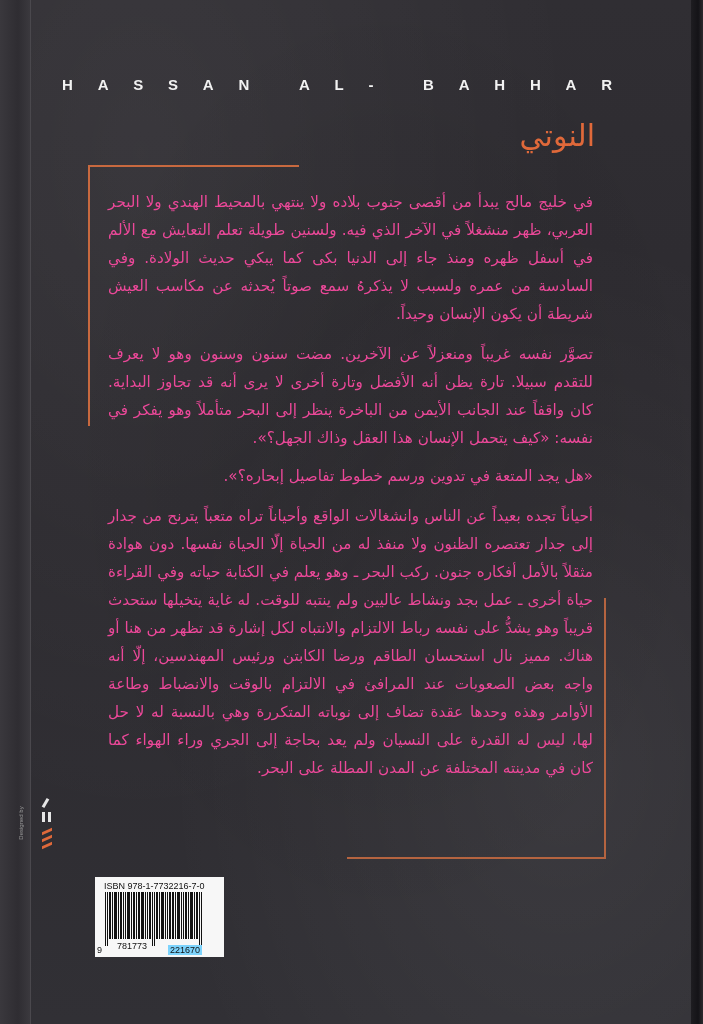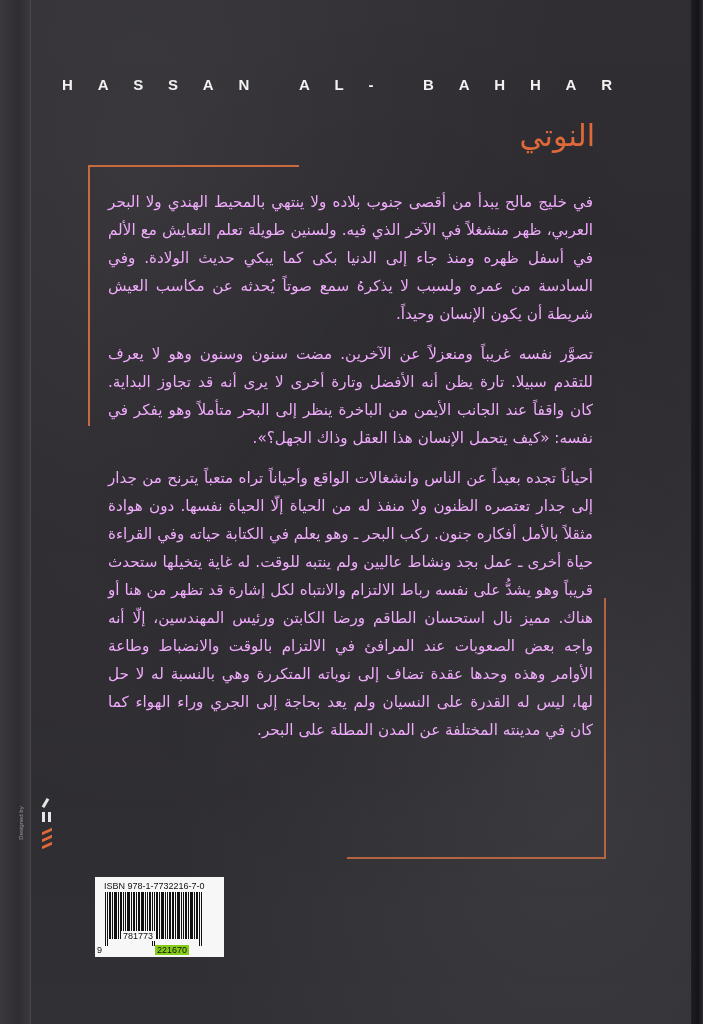--- a/index.html
+++ b/index.html
@@ -38,21 +38,21 @@
     font-family:"DejaVu Sans", sans-serif;
   }
   .frame-top { position:absolute; left:88px; top:165px; width:211px; height:2px; background:#c8693f; }
   .frame-left { position:absolute; left:88px; top:165px; width:2px; height:261px; background:#c8693f; }
   .frame-right { position:absolute; left:604px; top:598px; width:2px; height:261px; background:#b56440; }
   .frame-bottom { position:absolute; left:347px; top:857px; width:259px; height:2px; background:#b56440; }
 
   .body-text {
     position:absolute; left:108px; top:188px; width:485px;
     direction:rtl; text-align:justify; text-align-last:right;
-    color:#f0abfc; font-size:15.2px; line-height:28px;
+    color:#ec4899; font-size:15.2px; line-height:28px;
     font-family:"DejaVu Sans", sans-serif;
   }
   .body-text p { margin:0 0 12px 0; }
   .body-text p.quote { margin-top:-2px; margin-bottom:12px; text-align:right; }
 
   .designer {
     position:absolute; left:18px; top:790px; width:36px; height:80px;
   }
   .designer .label {
     position:absolute; left:-14px; top:30px; transform:rotate(-90deg);
@@ -73,22 +73,22 @@
     position:absolute; left:10px; top:15px; width:112px; height:50px;
     display:flex; align-items:flex-start;
   }
   .barcode .bars i { display:block; background:#111; height:47px; margin-right:1px; }
   .barcode .bars i.g { height:54px; }
   .barcode .digits {
     position:absolute; left:2px; bottom:2px; width:122px; height:11px;
     font-family:"Liberation Sans", sans-serif; font-size:9px; color:#111;
   }
   .barcode .digits .d0 { position:absolute; left:0; bottom:0; }
-  .barcode .digits .d1 { position:absolute; left:18px; bottom:14px; background:#f7f7f7; padding:0 2px;margin-left:6px; }
-  .barcode .digits .d2 { position:absolute; left:58px; bottom:0; background:#84cc16; padding:0 2px; }
+  .barcode .digits .d1 { position:absolute; left:18px; bottom:4px; background:#f7f7f7; padding:0 2px; }
+  .barcode .digits .d2 { position:absolute; left:71px; bottom:0; background:#7dd3fc; padding:0 2px; }
 </style>
 </head>
 <body>
 
 <div class="cover"></div>
 <div class="spine-edge"></div>
 <div class="right-edge"></div>
 
 <div class="author">
   <span>H</span>
@@ -113,20 +113,21 @@
 <div class="title">النوتي</div>
 
 <div class="frame-top"></div>
 <div class="frame-left"></div>
 <div class="frame-right"></div>
 <div class="frame-bottom"></div>
 
 <div class="body-text">
   <p>في خليج مالح يبدأ من أقصى جنوب بلاده ولا ينتهي بالمحيط الهندي ولا البحر العربي، ظهر منشغلاً في الآخر الذي فيه. ولسنين طويلة تعلم التعايش مع الألم في أسفل ظهره ومنذ جاء إلى الدنيا بكى كما يبكي حديث الولادة. وفي السادسة من عمره ولسبب لا يذكرهُ سمع صوتاً يُحدثه عن مكاسب العيش شريطة أن يكون الإنسان وحيداً.</p>
   <p>تصوَّر نفسه غريباً ومنعزلاً عن الآخرين. مضت سنون وسنون وهو لا يعرف للتقدم سبيلا. تارة يظن أنه الأفضل وتارة أخرى لا يرى أنه قد تجاوز البداية. كان واقفاً عند الجانب الأيمن من الباخرة ينظر إلى البحر متأملاً وهو يفكر في نفسه: «كيف يتحمل الإنسان هذا العقل وذاك الجهل؟».</p>
+  <p class="quote">«هل يجد المتعة في تدوين ورسم خطوط تفاصيل إبحاره؟».</p>
   <p>أحياناً تجده بعيداً عن الناس وانشغالات الواقع وأحياناً تراه متعباً يترنح من جدار إلى جدار تعتصره الظنون ولا منفذ له من الحياة إلّا الحياة نفسها. دون هوادة مثقلاً بالأمل أفكاره جنون. ركب البحر ـ وهو يعلم في الكتابة حياته وفي القراءة حياة أخرى ـ عمل بجد ونشاط عاليين ولم ينتبه للوقت. له غاية يتخيلها ستحدث قريباً وهو يشدُّ على نفسه رباط الالتزام والانتباه لكل إشارة قد تظهر من هنا أو هناك. مميز نال استحسان الطاقم ورضا الكابتن ورئيس المهندسين، إلّا أنه واجه بعض الصعوبات عند المرافئ في الالتزام بالوقت والانضباط وطاعة الأوامر وهذه وحدها عقدة تضاف إلى نوباته المتكررة وهي بالنسبة له لا حل لها، ليس له القدرة على النسيان ولم يعد بحاجة إلى الجري وراء الهواء كما كان في مدينته المختلفة عن المدن المطلة على البحر.</p>
 </div>
 
 <div class="designer">
   <span class="label">Designed by</span>
   <div>
     <span class="mark-w" style="top:8px;height:10px;transform:rotate(30deg);"></span>
     <span class="mark-w" style="top:22px;height:10px;left:24px;"></span>
     <span class="mark-w" style="top:22px;height:10px;left:30px;"></span>
     <span class="mark-o" style="top:40px;"></span>

